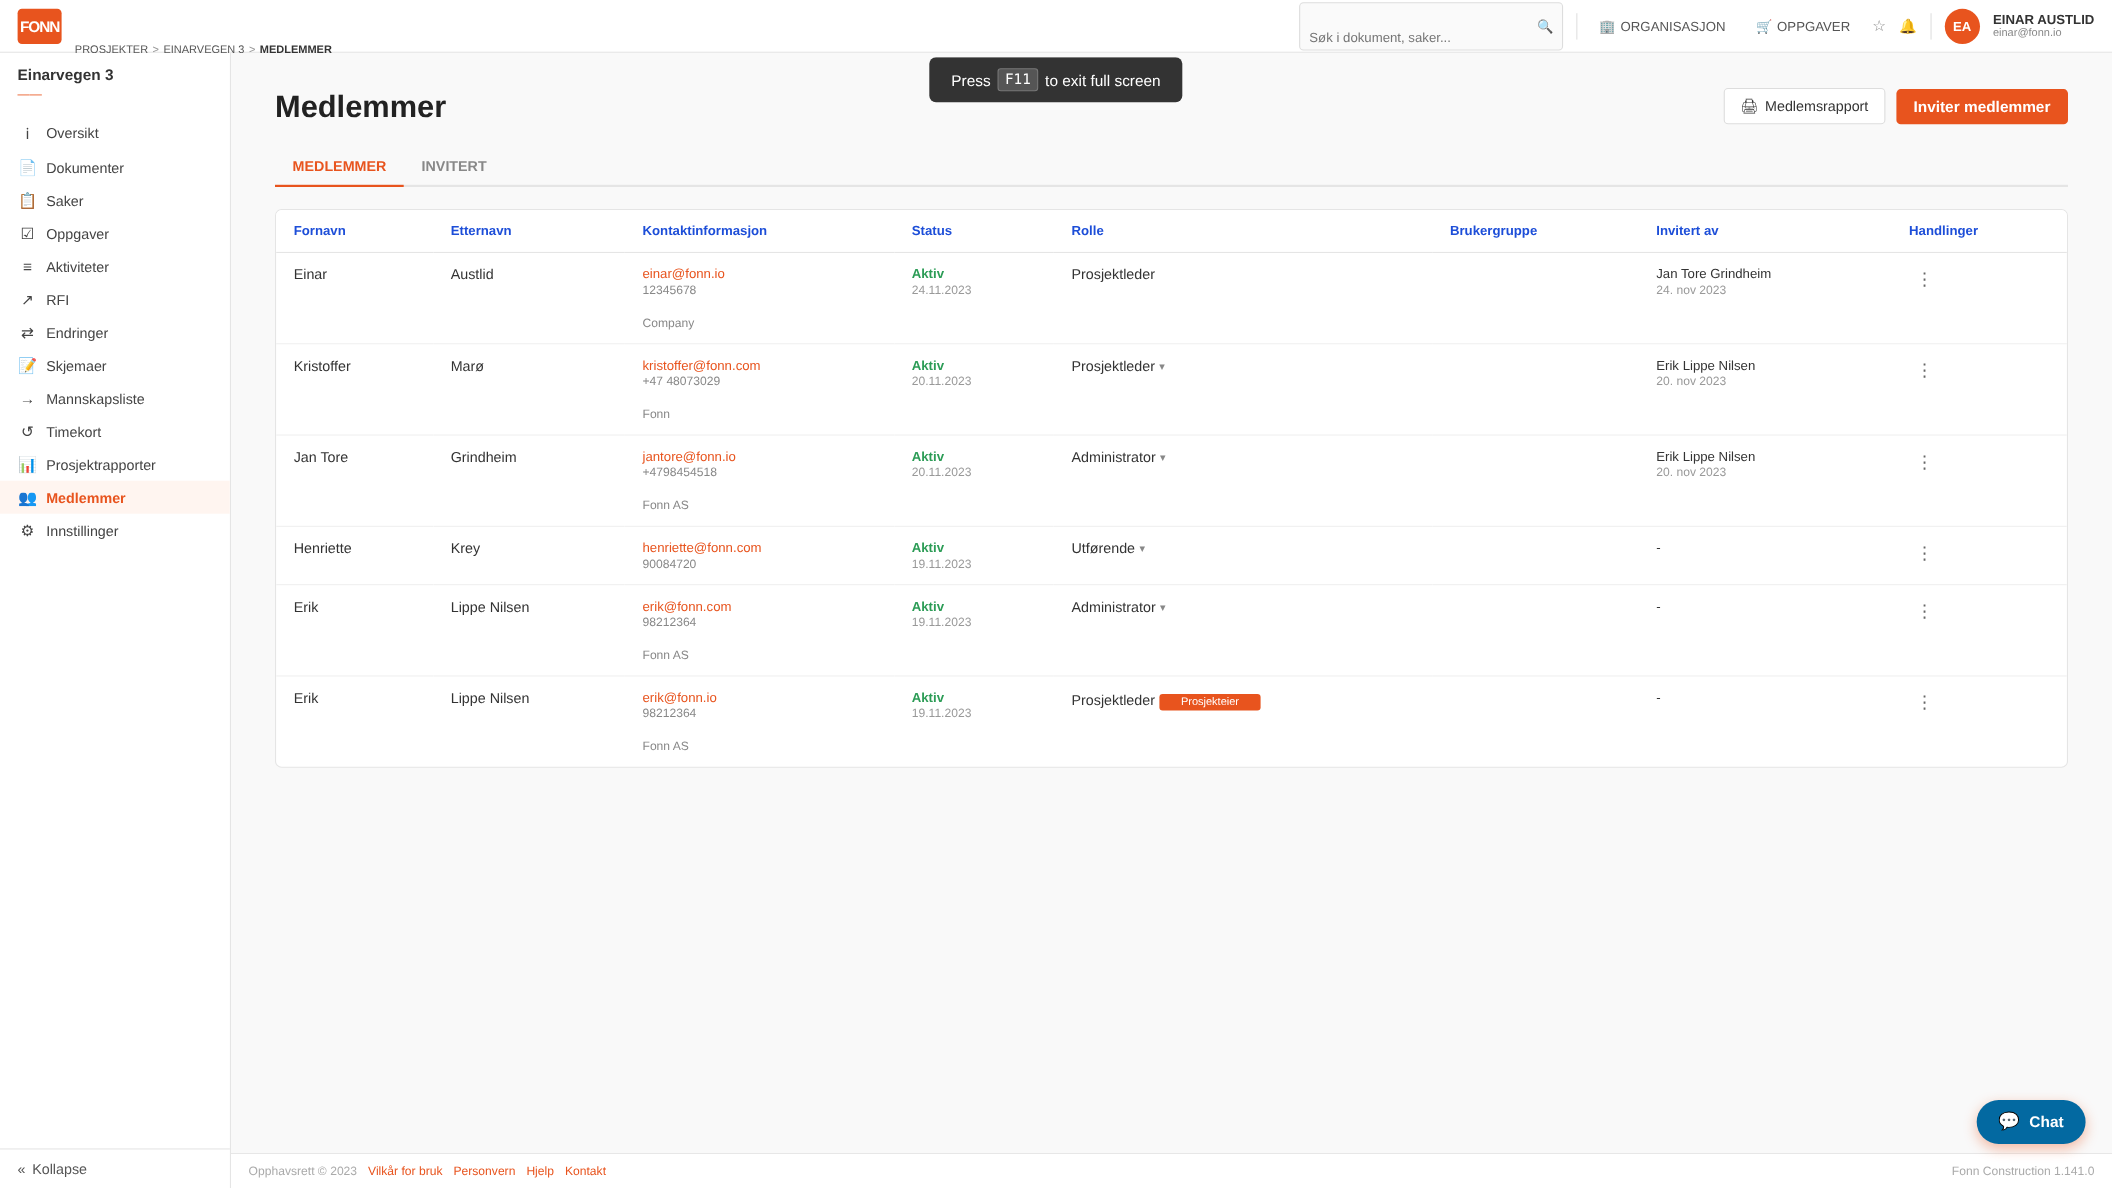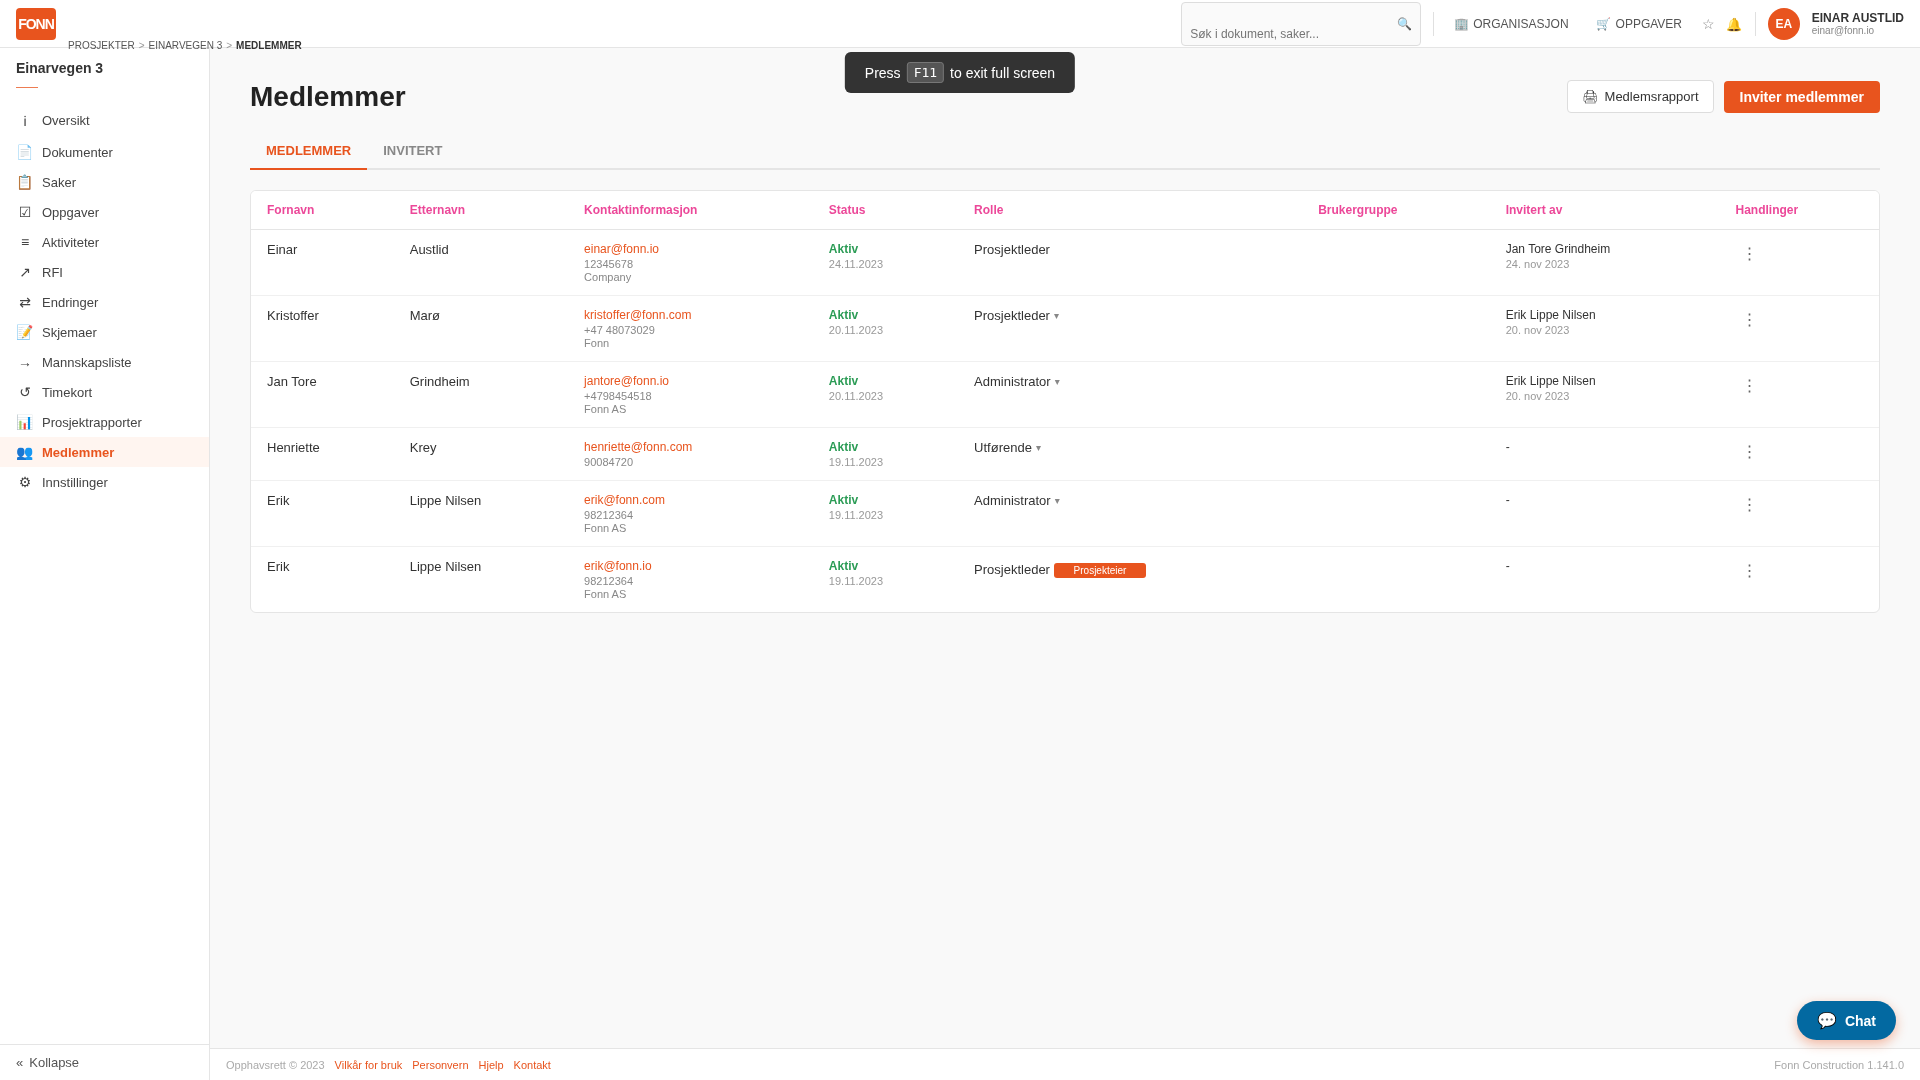--- a/index.html
+++ b/index.html
@@ -158,31 +158,31 @@
 
     
     .table-container {
       background: #fff; border-radius: 6px;
       border: 1px solid #e5e5e5; overflow: hidden;
       margin-bottom: 20px;
     }
     table { width: 100%; border-collapse: collapse; }
     thead th {
       padding: 12px 16px; text-align: left;
-      font-size: 12px; font-weight: 600; color: #ec4899;
+      font-size: 12px; font-weight: 600; color: #1d4ed8;
       border-bottom: 1px solid #e5e5e5;
       background: #fff;
     }
     tbody tr { border-bottom: 1px solid #f0f0f0; }
     tbody tr:last-child { border-bottom: none; }
     tbody td { padding: 12px 16px; font-size: 13px; vertical-align: top; }
     .td-contact { color: #555; }
     .td-contact .email { color: #e8541e; font-size: 12px; }
     .td-contact .phone { color: #888; font-size: 11px; margin-top: 2px; }
-    .td-contact .company { color: #888; font-size: 11px; margin-top: 1px; }
+    .td-contact .company { color: #888; font-size: 11px; margin-top: 18px; }
     .status-aktiv { color: #2c9c56; font-weight: 600; font-size: 12px; }
     .status-date { color: #999; font-size: 11px; margin-top: 2px; }
     .role-btn {
       display: inline-flex; align-items: center; gap: 4px;
       cursor: pointer; color: #333; font-size: 13px;
     }
     .role-dropdown { font-size: 10px; color: #888; }
     .role-badge {
       display: inline-block; background: #e8541e; color: #fff;
       font-size: 10px; padding: 2px 20px; border-radius: 3px; margin-top: 4px;

